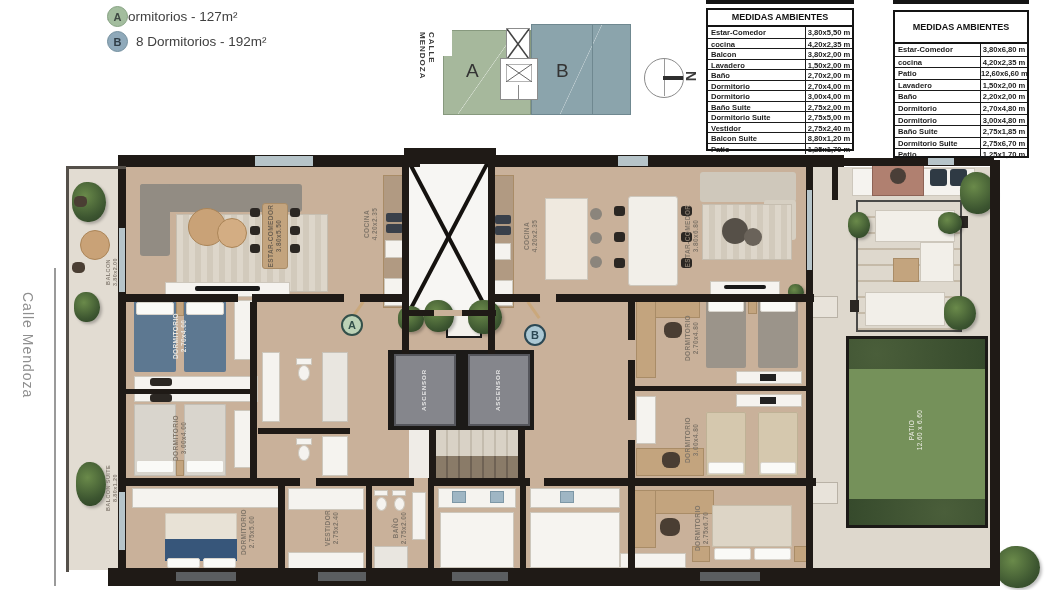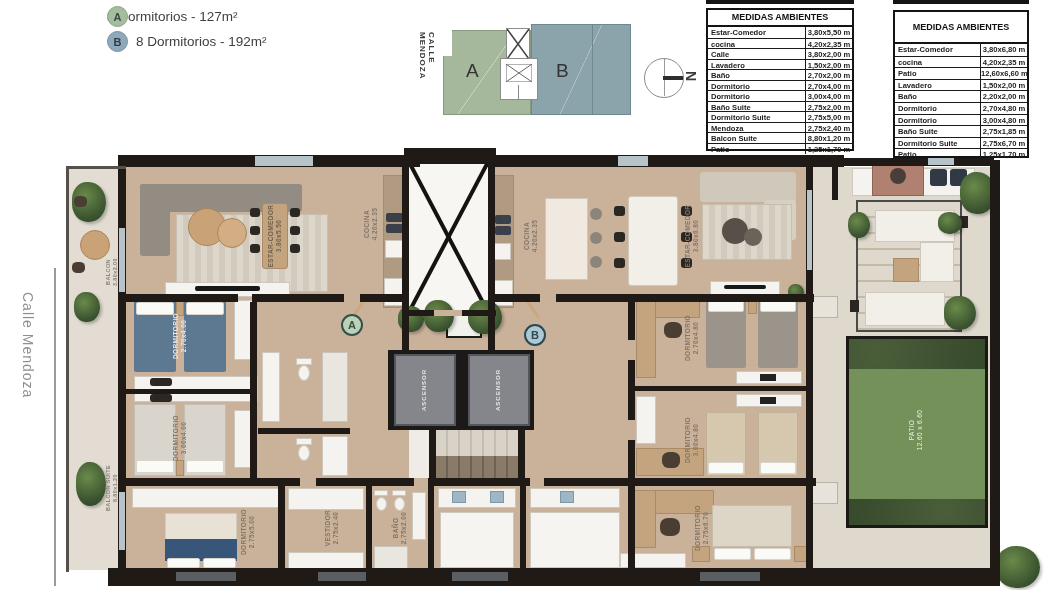--- a/index.html
+++ b/index.html
@@ -94,21 +94,21 @@
   <div class="tbody">
       <div class="trow">
         <div class="tcell c0">Estar-Comedor</div>
         <div class="tcell c1">3,80x5,50 m</div>
       </div>
       <div class="trow">
         <div class="tcell c0">cocina</div>
         <div class="tcell c1">4,20x2,35 m</div>
       </div>
       <div class="trow">
-        <div class="tcell c0">Calle</div>
+        <div class="tcell c0">Balcon</div>
         <div class="tcell c1">3,80x2,00 m</div>
       </div>
       <div class="trow">
         <div class="tcell c0">Lavadero</div>
         <div class="tcell c1">1,50x2,00 m</div>
       </div>
       <div class="trow">
         <div class="tcell c0">Baño</div>
         <div class="tcell c1">2,70x2,00 m</div>
       </div>
@@ -122,21 +122,21 @@
       </div>
       <div class="trow">
         <div class="tcell c0">Baño Suite</div>
         <div class="tcell c1">2,75x2,00 m</div>
       </div>
       <div class="trow">
         <div class="tcell c0">Dormitorio Suite</div>
         <div class="tcell c1">2,75x5,00 m</div>
       </div>
       <div class="trow">
-        <div class="tcell c0">Mendoza</div>
+        <div class="tcell c0">Vestidor</div>
         <div class="tcell c1">2,75x2,40 m</div>
       </div>
       <div class="trow">
         <div class="tcell c0">Balcon Suite</div>
         <div class="tcell c1">8,80x1,20 m</div>
       </div>
       <div class="trow">
         <div class="tcell c0">Patio</div>
         <div class="tcell c1">1,25x1,70 m</div>
       </div>

